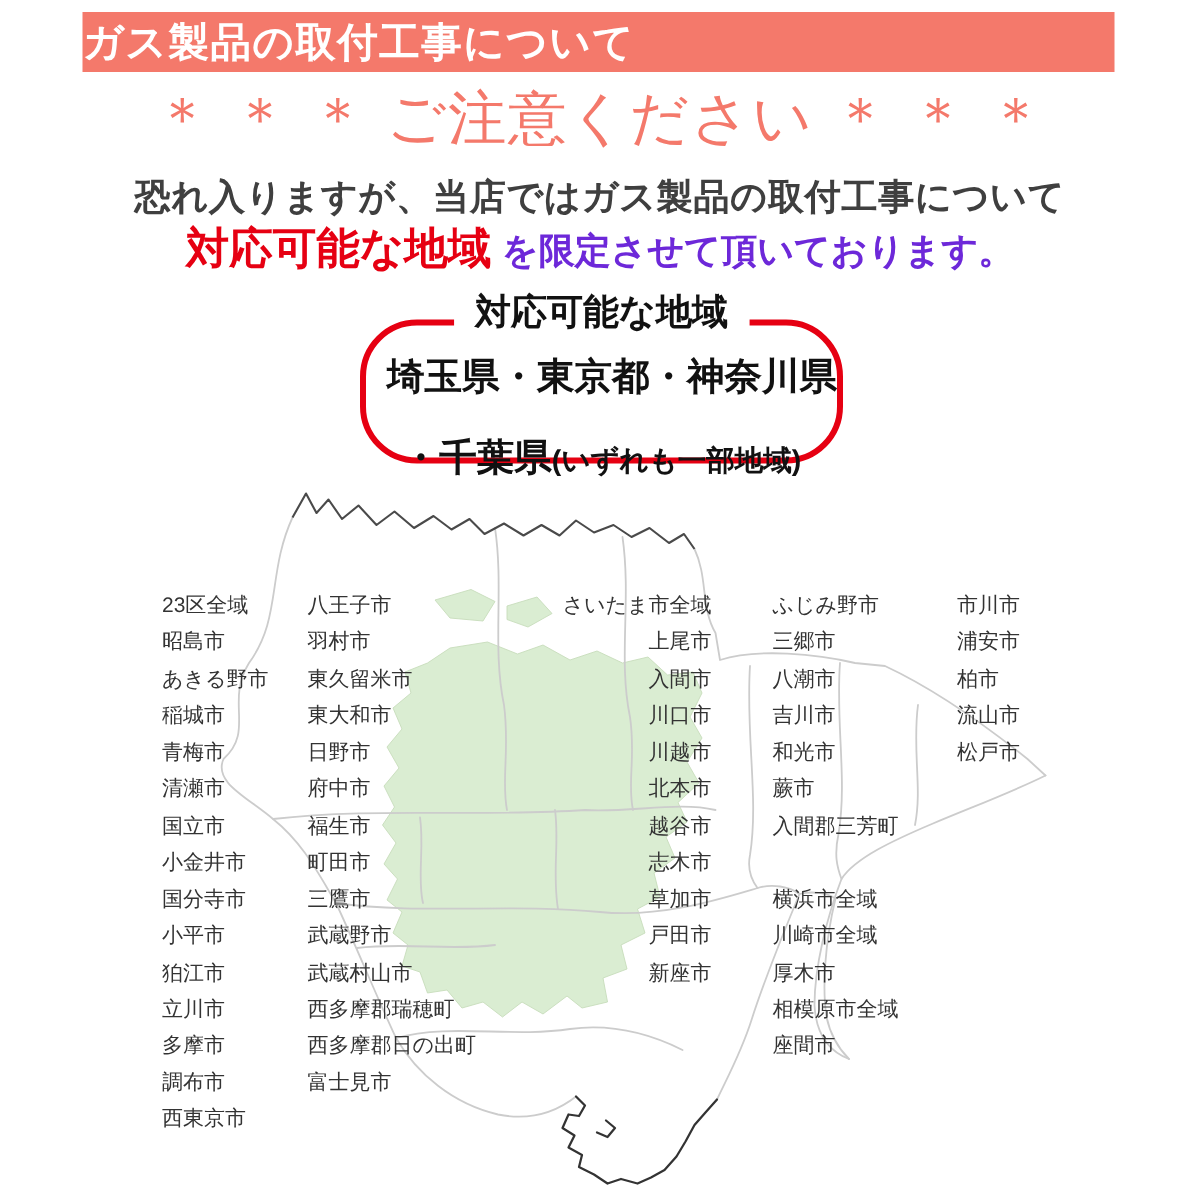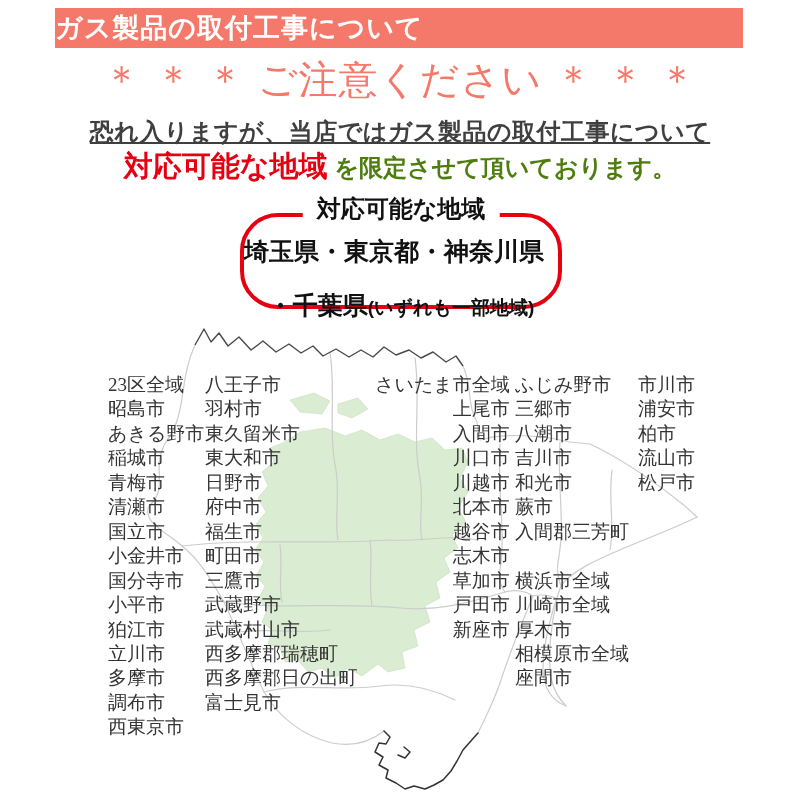--- a/index.html
+++ b/index.html
@@ -23,66 +23,65 @@
   .caution {
     left:0; top:56px; width:800px; text-align:center;
     color:#F4796B; font-weight:normal; font-size:39px; letter-spacing:1px;
     line-height:48px; white-space:nowrap;
   }
 
   
   .notice-line1 {
     left:0; top:117px; width:800px; text-align:center;
     color:#3F3F3F; font-weight:bold; font-size:24px; line-height:30px;
-    letter-spacing:0.5px; white-space:nowrap;text-decoration:underline;
+    letter-spacing:0.5px; white-space:nowrap;
   }
   .notice-line2 {
     left:0; top:147px; width:800px;
     display:flex; justify-content:center; align-items:baseline;
     white-space:nowrap;
   }
   .notice-line2 .highlight {
     color:#E60012; font-weight:bold; font-size:29px; line-height:38px;
   }
   .notice-line2 .rest {
-    color:#4d7c0f; font-weight:bold; font-size:24px; margin-left:7px;
+    color:#6d28d9; font-weight:bold; font-size:24px; margin-left:7px;
   }
 
   
   .area-box {
     left:240px; top:213px; width:322px; height:96px;
     border:4px solid #E60012; border-radius:38px;
     background:transparent;
   }
   .area-box-title {
     position:absolute; top:-23px; left:50%; transform:translateX(-50%);
     background:#ffffff; padding:0 14px;
     color:#111111; font-weight:bold; font-size:24px; line-height:30px;
     white-space:nowrap;
   }
   .area-box-line1 {
-    margin-top:19px; text-align:left;
+    margin-top:19px; text-align:right;
     color:#111111; font-weight:bold; font-size:25px; line-height:30px;
     white-space:nowrap;
   }
   .area-box-line2 {
     text-align:center; color:#111111; font-weight:bold; font-size:25px;
     line-height:30px; white-space:nowrap;margin-top:24px;
   }
   .area-box-line2 .note { font-size:19px; font-weight:bold; }
 
   
   .map-svg { left:0; top:0; width:800px; height:800px; z-index:0; pointer-events:none; }
 
   
   ul.city-col {
-    list-style:none; margin:0; padding:0; position:absolute; top:373px;
-    font-size:19px; line-height:24.45px; color:#333333; z-index:1;
-    white-space:nowrap;
-    font-family:Liberation Serif, serif;
+    list-style:none; margin:0; padding:0; position:absolute; top:391px;
+    font-size:14px; line-height:24.45px; color:#333333; z-index:1;
+    white-space:nowrap;
   }
   .col-1 { left:108px; }
   .col-2 { left:205px; }
   .col-3 { left:375px;text-align:right; }
   .col-4 { left:515px; }
   .col-5 { left:638px; }
 </style>
 </head>
 <body>
 

